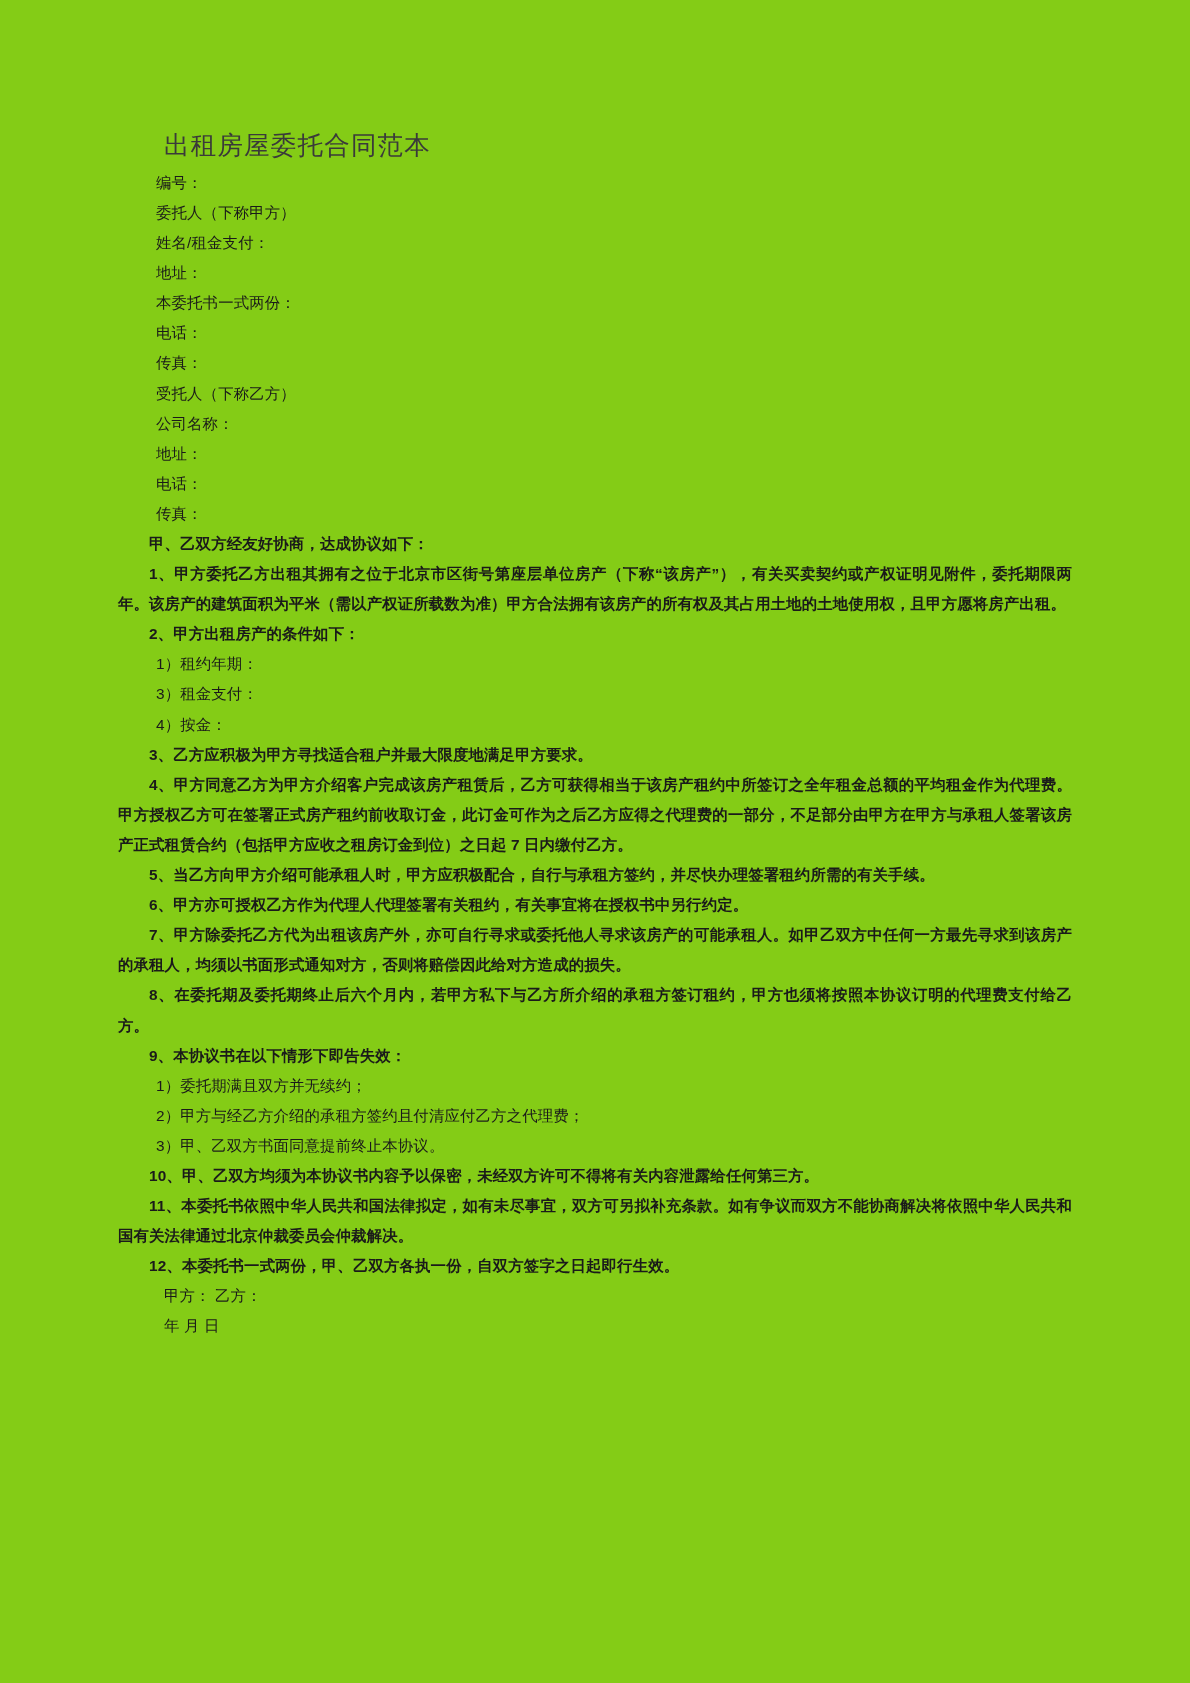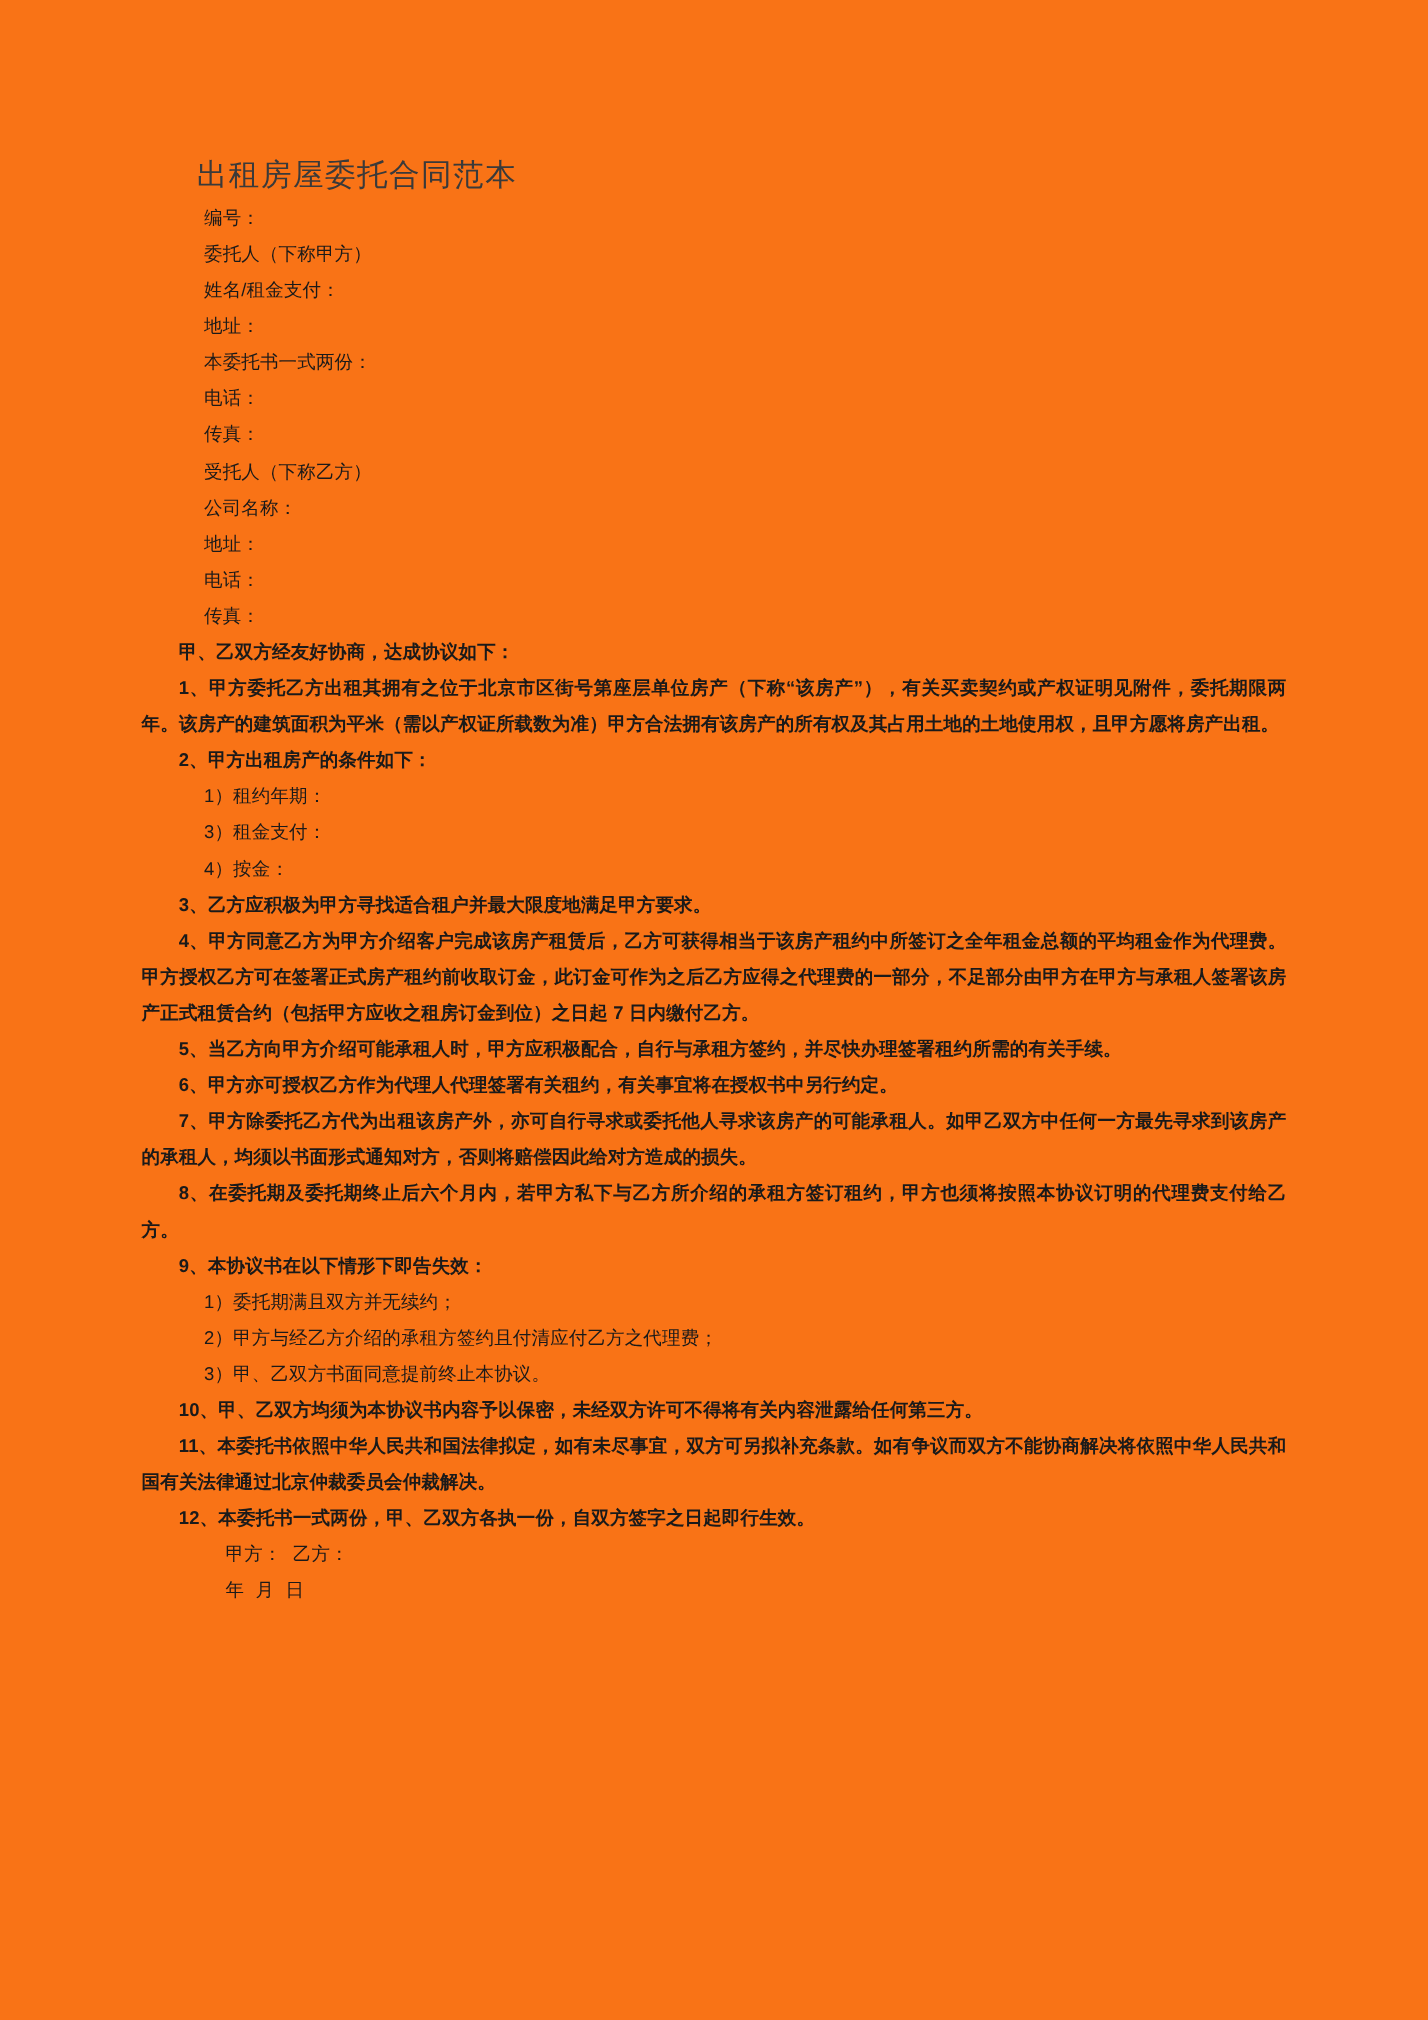--- a/index.html
+++ b/index.html
@@ -15,21 +15,21 @@
     color: #000000;
     -webkit-font-smoothing: antialiased;
   }
 
   .page {
     position: relative;
     width: 1190px;
     height: 1683px;
     box-sizing: border-box;
     padding: 130px 118px 0 118px;
-    background: #f97316;
+    background: #84cc16;
   }
 
   .doc-title {
     font-family: "Liberation Serif", "DejaVu Serif", serif;
     font-size: 25.5px;
     line-height: 1.25;
     font-weight: 400;
     color: #3a3a3a;
     letter-spacing: 1.2px;
     margin: 0 0 6px 46px;
@@ -45,42 +45,41 @@
 
   
   .line {
     margin: 0;
     padding: 0;
     white-space: normal;
   }
 
   .line-indent {
     text-indent: 0;
-    margin-left: 52px;
+    margin-left: 38px;
   }
 
   
   .para {
     margin: 0;
     padding: 0;
     text-indent: 31px;
     text-align: justify;
     text-justify: inter-ideograph;
     word-break: break-all;
   }
 
   .para-wide {
     
     width: 100%;
     font-weight: bold;
   }
 
   .signature-line {
-    margin-left: 70px;
-    font-family: Liberation Mono, monospace;
+    margin-left: 46px;
   }
 </style>
 </head>
 <body>
 
 <div class="page">
 
   <h1 class="doc-title">出租房屋委托合同范本</h1>
 
   <div class="body-block">

